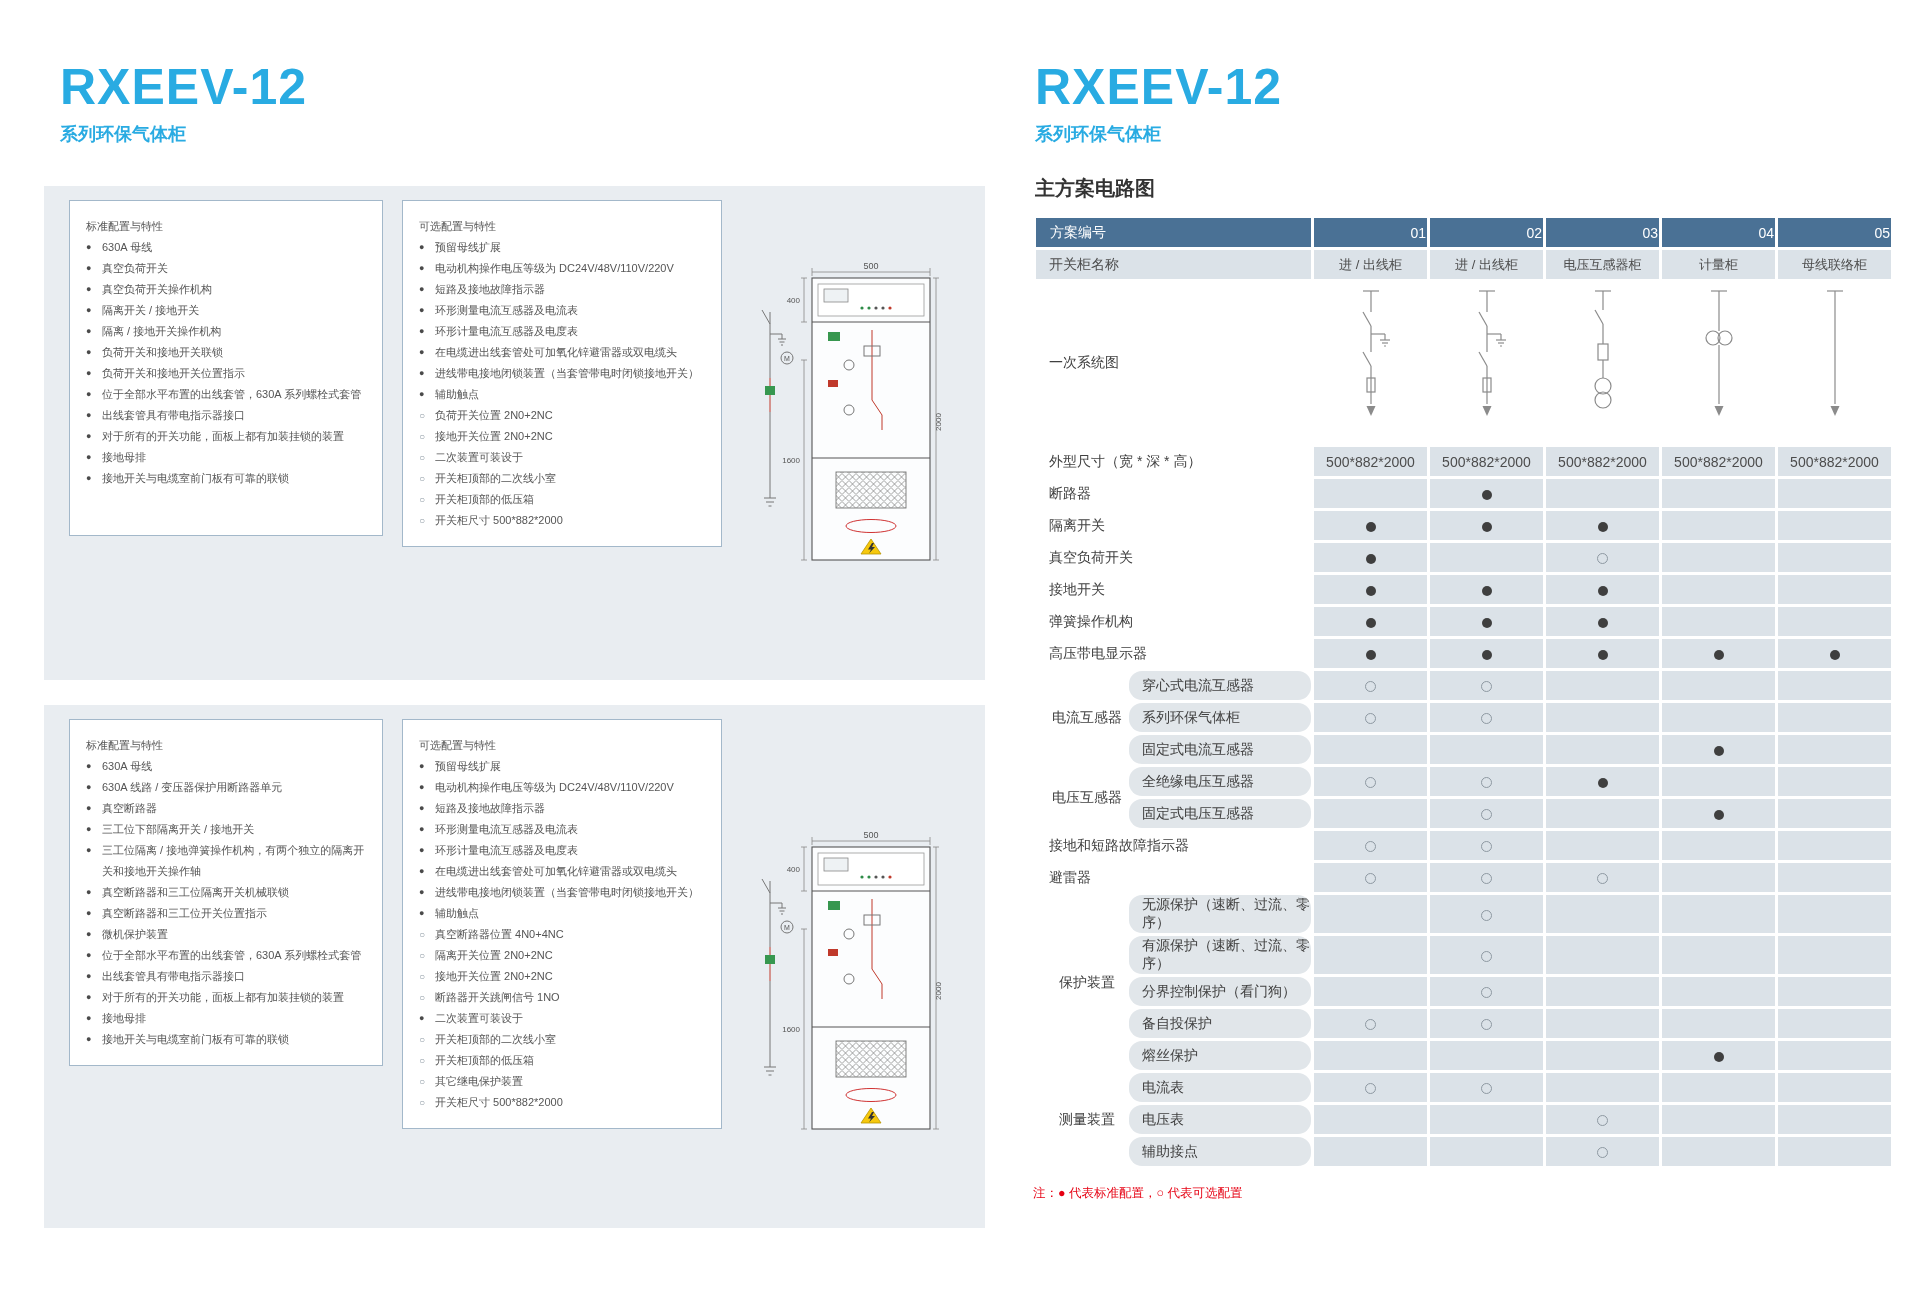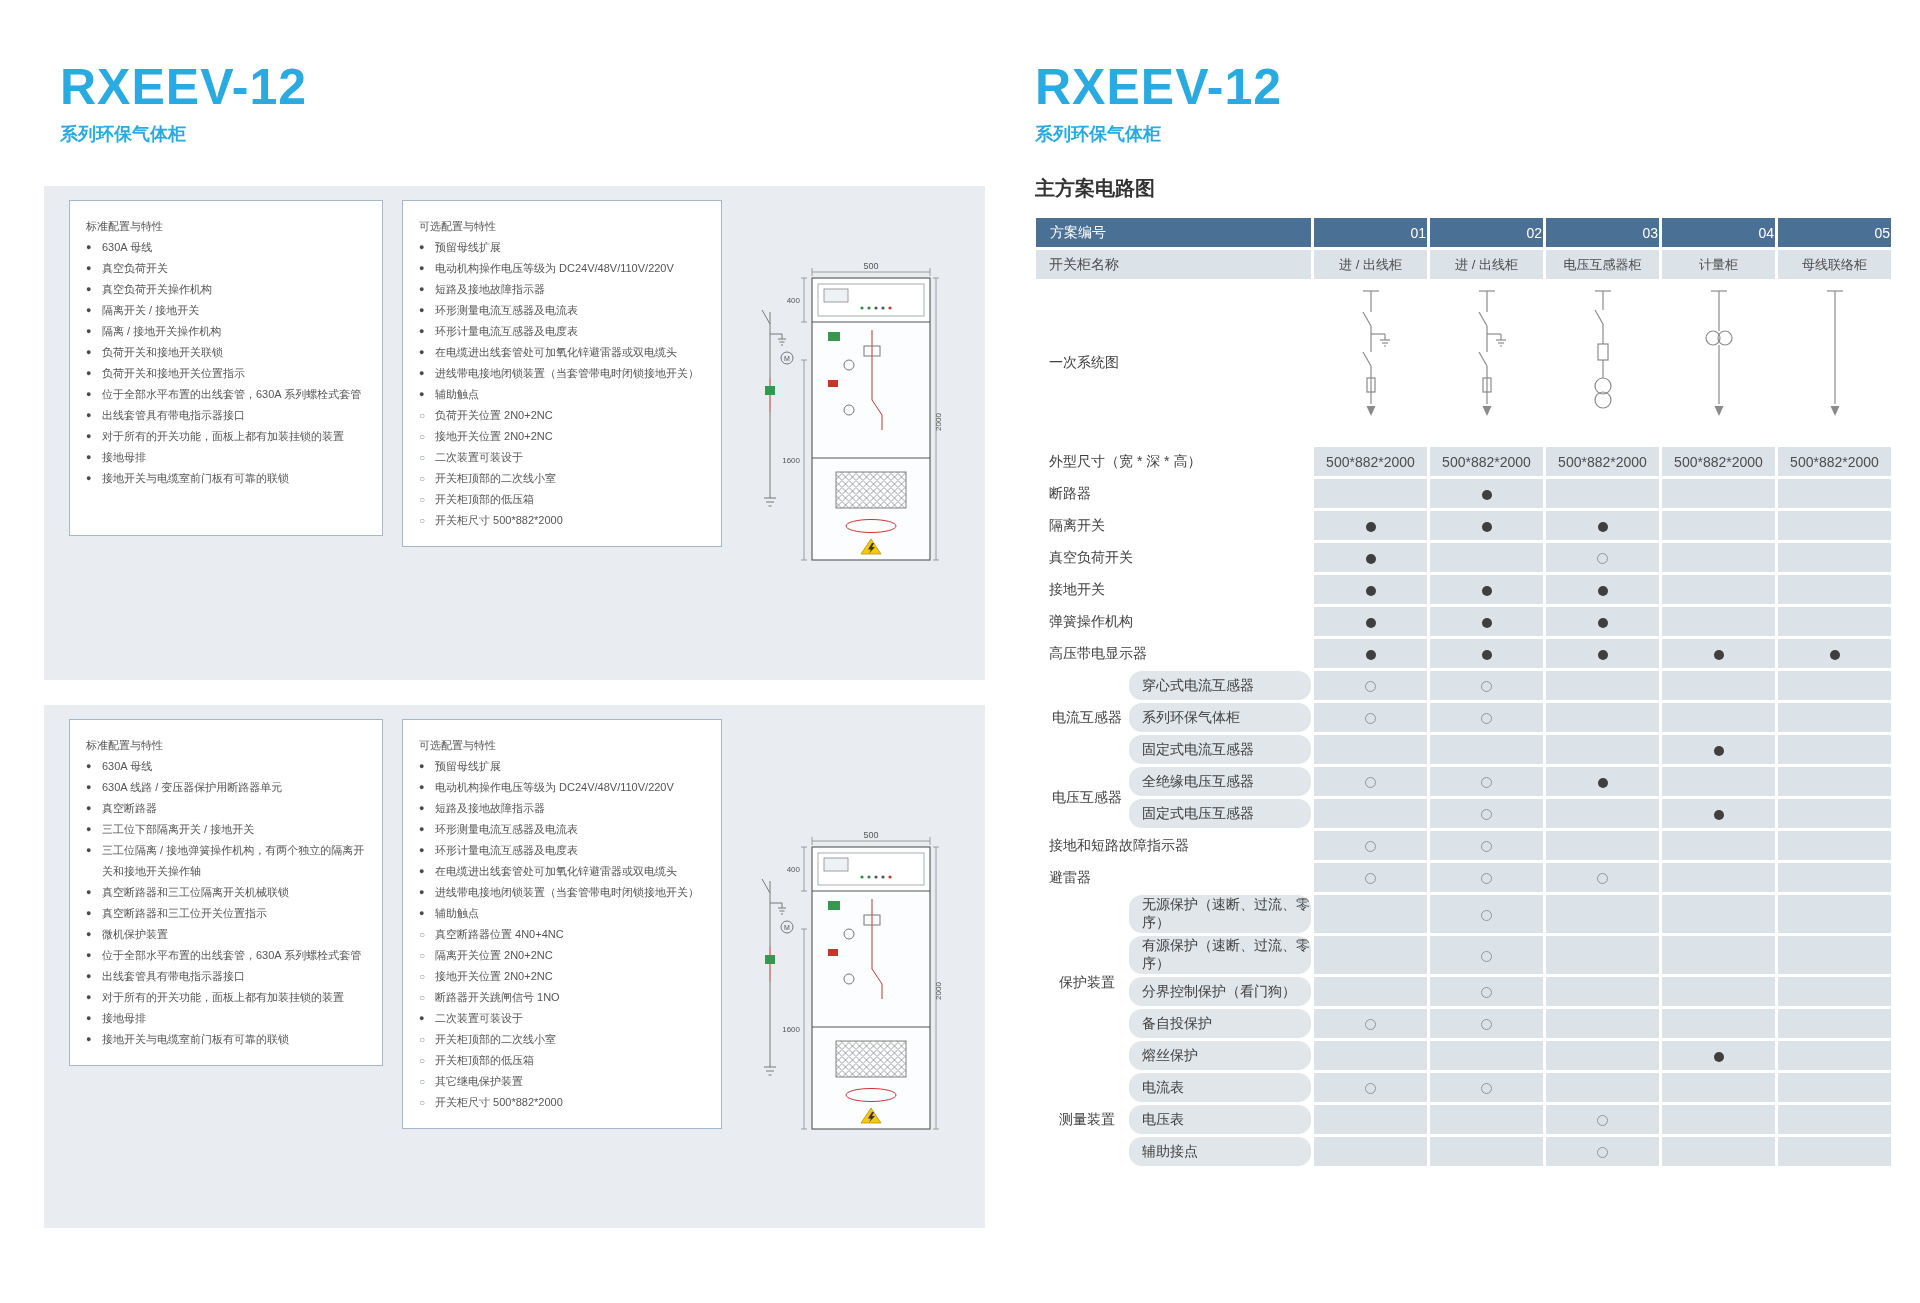--- a/index.html
+++ b/index.html
@@ -735,18 +735,19 @@
             <tr>
               <td class="sub">辅助接点</td>
               <td class="val"></td>
               <td class="val"></td>
               <td class="val"><span class="dot dot-o"></span></td>
               <td class="val"></td>
               <td class="val"></td>
             </tr>
           </tbody>
       </table>
+      <div class="note">注：● 代表标准配置，○ 代表可选配置</div>
     </div>
 
     <div class="pagenum" style="left:1862px;">006</div>
   </section>
 
 </div>
 
 </body></html>

